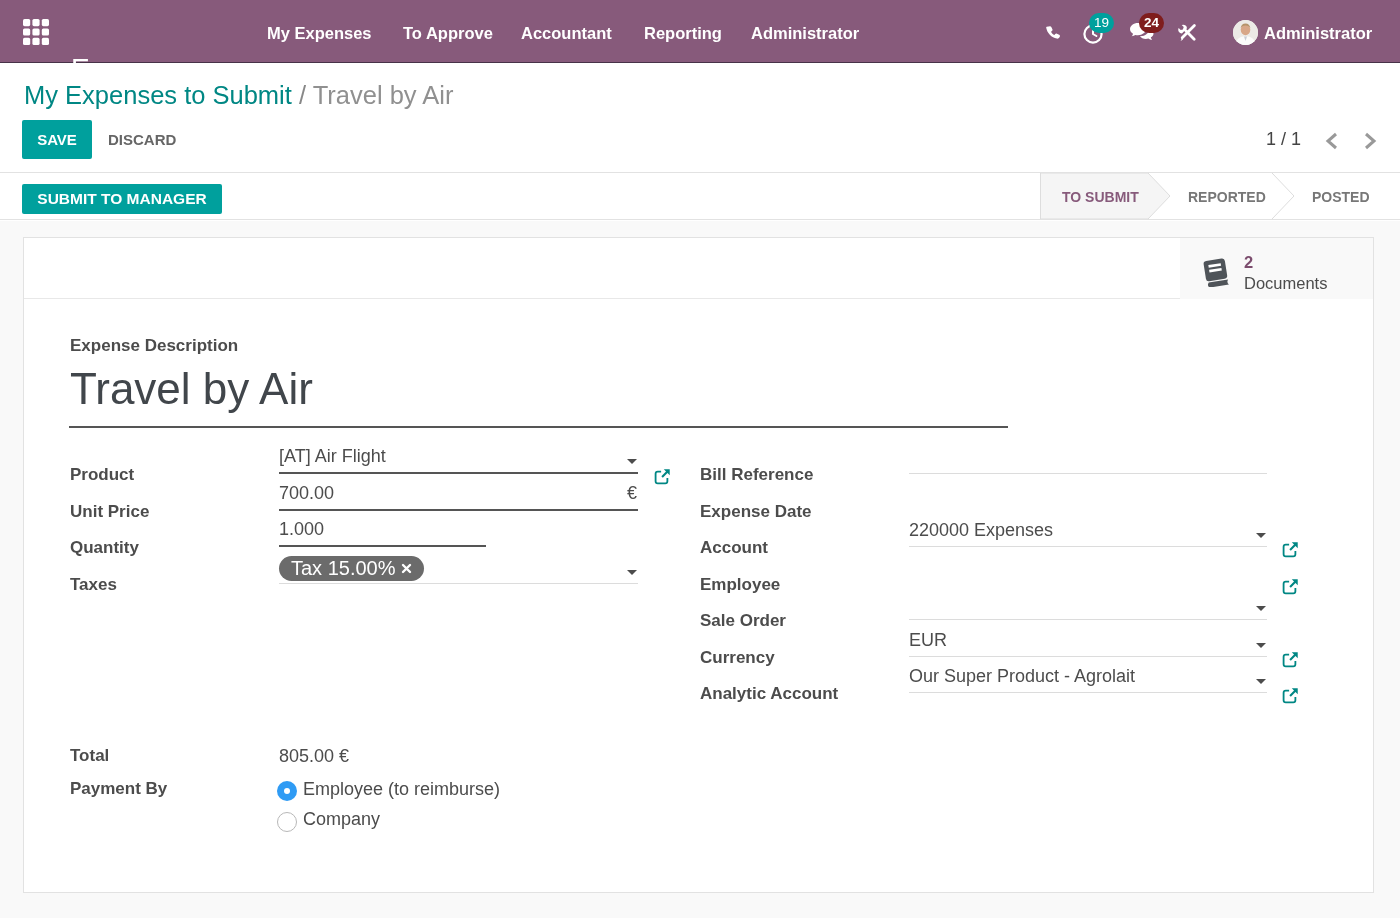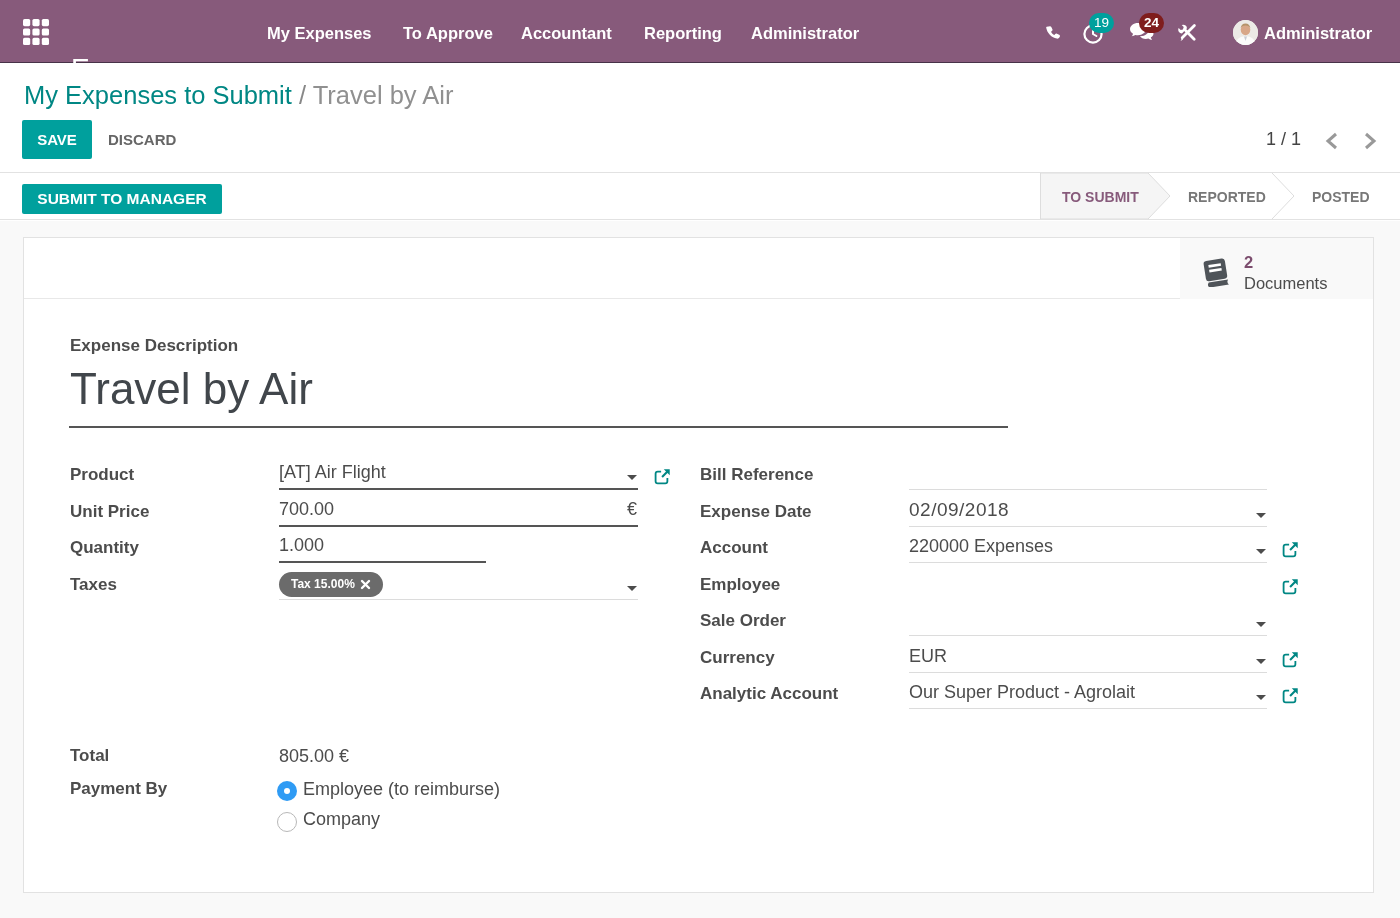--- a/index.html
+++ b/index.html
@@ -16,27 +16,27 @@
 #pager { position:absolute; top:128px; left:1266px; font-size:18px; color:#444; line-height:22px;}
 #statusrow { position:absolute; left:0; top:172px; width:1400px; height:48px; background:#fff; border-top:1px solid #e2e2e2; border-bottom:1px solid #e2e2e2; }
 .btn-submit { position:absolute; left:22px; top:11px; width:200px; height:29.5px; background:#00A09D; color:#fff; font-weight:bold; font-size:15.5px; text-align:center; line-height:29.5px; border-radius:2px; }
 #bg { position:absolute; left:0; top:221px; width:1400px; height:697px; background:#f9f9f9; }
 #sheet { position:absolute; left:23px; top:237px; width:1351px; height:656px; background:#fff; border:1px solid #e2e2e2; }
 #btnbox { position:absolute; left:0; top:0; width:1349px; height:61px; border-bottom:1px solid #e8e8e8; }
 #docbtn { position:absolute; right:0; top:0; width:193px; height:61px; background:#f9f9f9; }
 .lbl { font-weight:bold; color:#4c4c4c; font-size:17px; }
 .frow { position:absolute; height:27px; }
 .frow .lbl { position:absolute; left:0; bottom:5px; line-height:20px;text-align:right; }
-.fld { position:absolute; bottom:0; height:27px; }
+.fld { position:absolute; bottom:16px; height:27px; }
 .fld .val { position:absolute; left:0; bottom:6px; font-size:18px; color:#4c4c4c; line-height:20px; white-space:pre; }
 .ul-dark { border-bottom:2px solid #555; }
 .ul-light { border-bottom:1px solid #dcdcdc; }
 .caret { position:absolute; right:1px; bottom:8px; width:0; height:0; border-left:5.5px solid transparent; border-right:5.5px solid transparent; border-top:5px solid #4c4c4c; }
 .extlink { position:absolute; bottom:5px; }
-.pill { position:absolute; left:0; bottom:2px; display:flex; align-items:center; height:25px; background:#6b6b6b; border-radius:13px; color:#fff; font-size:12px; font-weight:bold; line-height:25px; padding:12px 12px; }
+.pill { position:absolute; left:0; bottom:2px; display:flex; align-items:center; height:25px; background:#6b6b6b; border-radius:13px; color:#fff; font-size:20px; font-weight:normal; line-height:25px; padding:12px 12px; }
 </style>
 </head>
 <body>
 <div id="nav">
   <svg class="abs" style="left:23px;top:19px" width="26" height="26" viewBox="0 0 26 26">
       <g fill="#fff">
     <rect x="0" y="0" width="7.2" height="7.2" rx="1.6"></rect>
         <rect x="9.4" y="0" width="7.2" height="7.2" rx="1.6"></rect>
         <rect x="18.8" y="0" width="7.2" height="7.2" rx="1.6"></rect>
     <rect x="0" y="9.4" width="7.2" height="7.2" rx="1.6"></rect>
@@ -162,24 +162,20 @@
         <span class="caret"></span>
       </div>
   </div>
 
   <div class="frow" style="left:676px;top:225px;width:568px">
     <div class="lbl">Bill Reference</div>
     <div class="fld ul-light" style="left:209px;width:358px"></div>
   </div>
   <div class="frow" style="left:676px;top:261.5px;width:568px">
     <div class="lbl">Expense Date</div>
-    <div class="fld ul-light" style="left:209px;width:358px">
-        <span class="val" style="font-size:19px;letter-spacing:0.5px">02/09/2018</span>
-        <span class="caret"></span>
-      </div>
   </div>
   <div class="frow" style="left:676px;top:298px;width:568px">
     <div class="lbl">Account</div>
     <div class="fld ul-light" style="left:209px;width:358px">
         <span class="val">220000 Expenses</span>
         <span class="caret"></span>
       </div>
     <svg class="extlink" style="left:582px" width="17" height="17" viewBox="0 0 16 16">
         <path d="M12.6 9.3v3.2c0 1.1-.9 2-2 2H3.5c-1.1 0-2-.9-2-2V5.4c0-1.1.9-2 2-2h3.2" fill="none" stroke="#008784" stroke-width="1.7"></path>
         <path d="M9.2 1.2h5.6v5.6l-2.1-2.1-4.4 4.4-1.4-1.4 4.4-4.4z" fill="#008784"></path>

